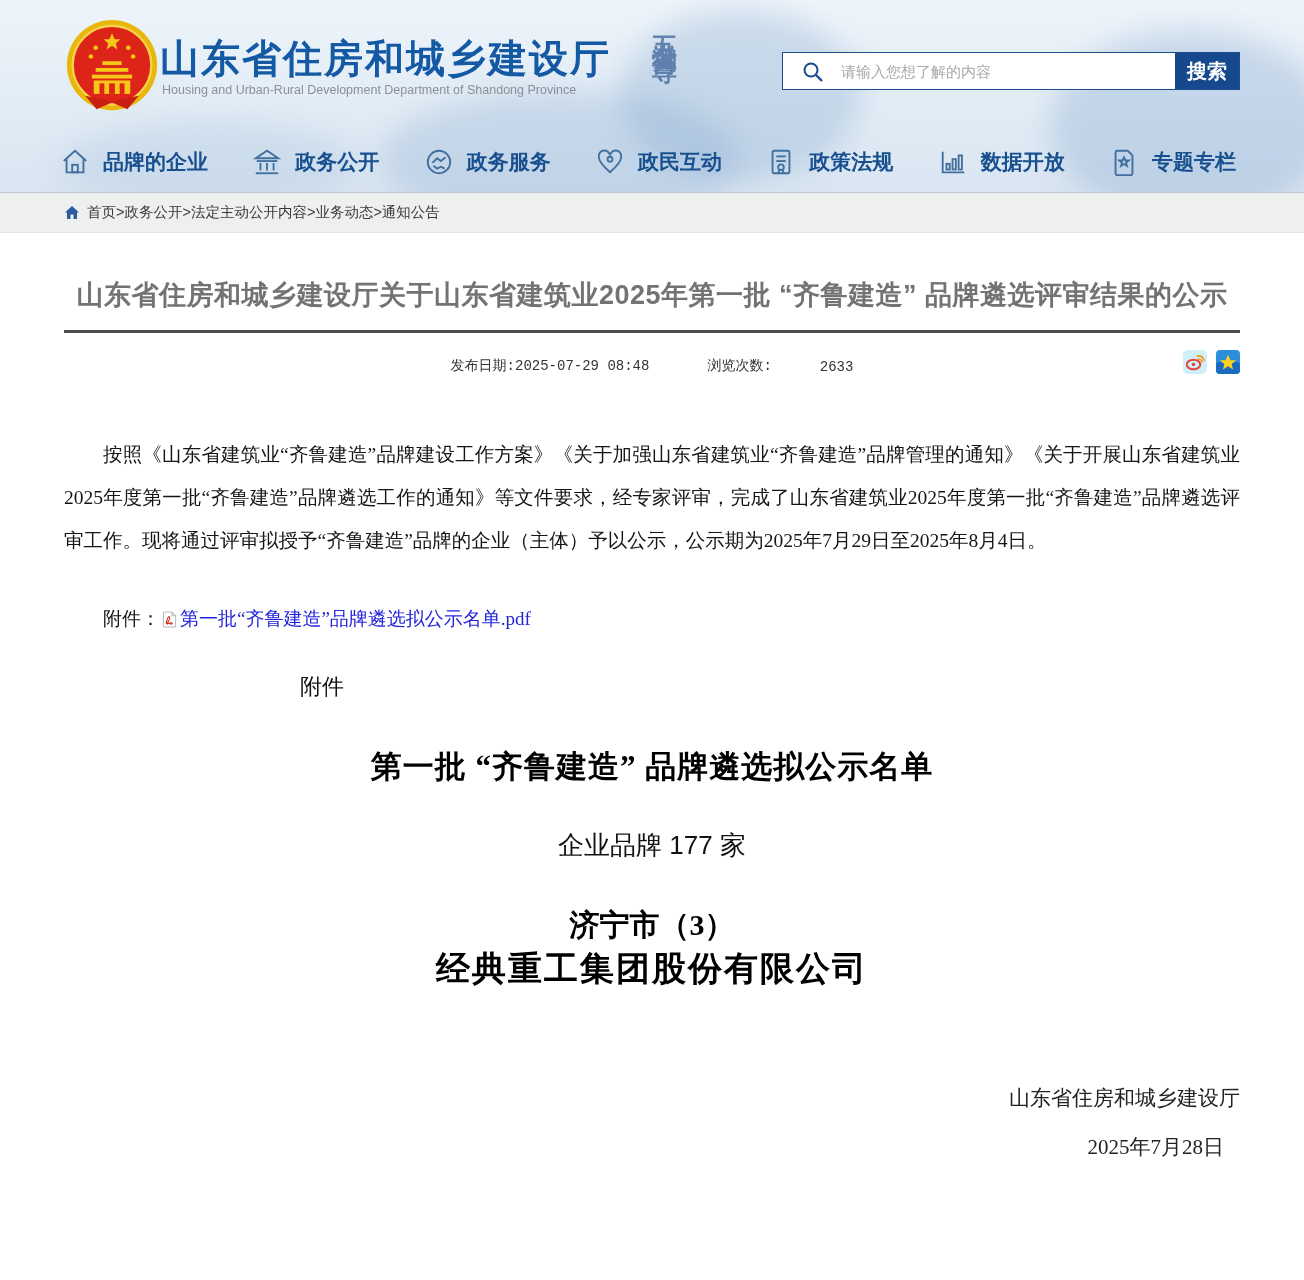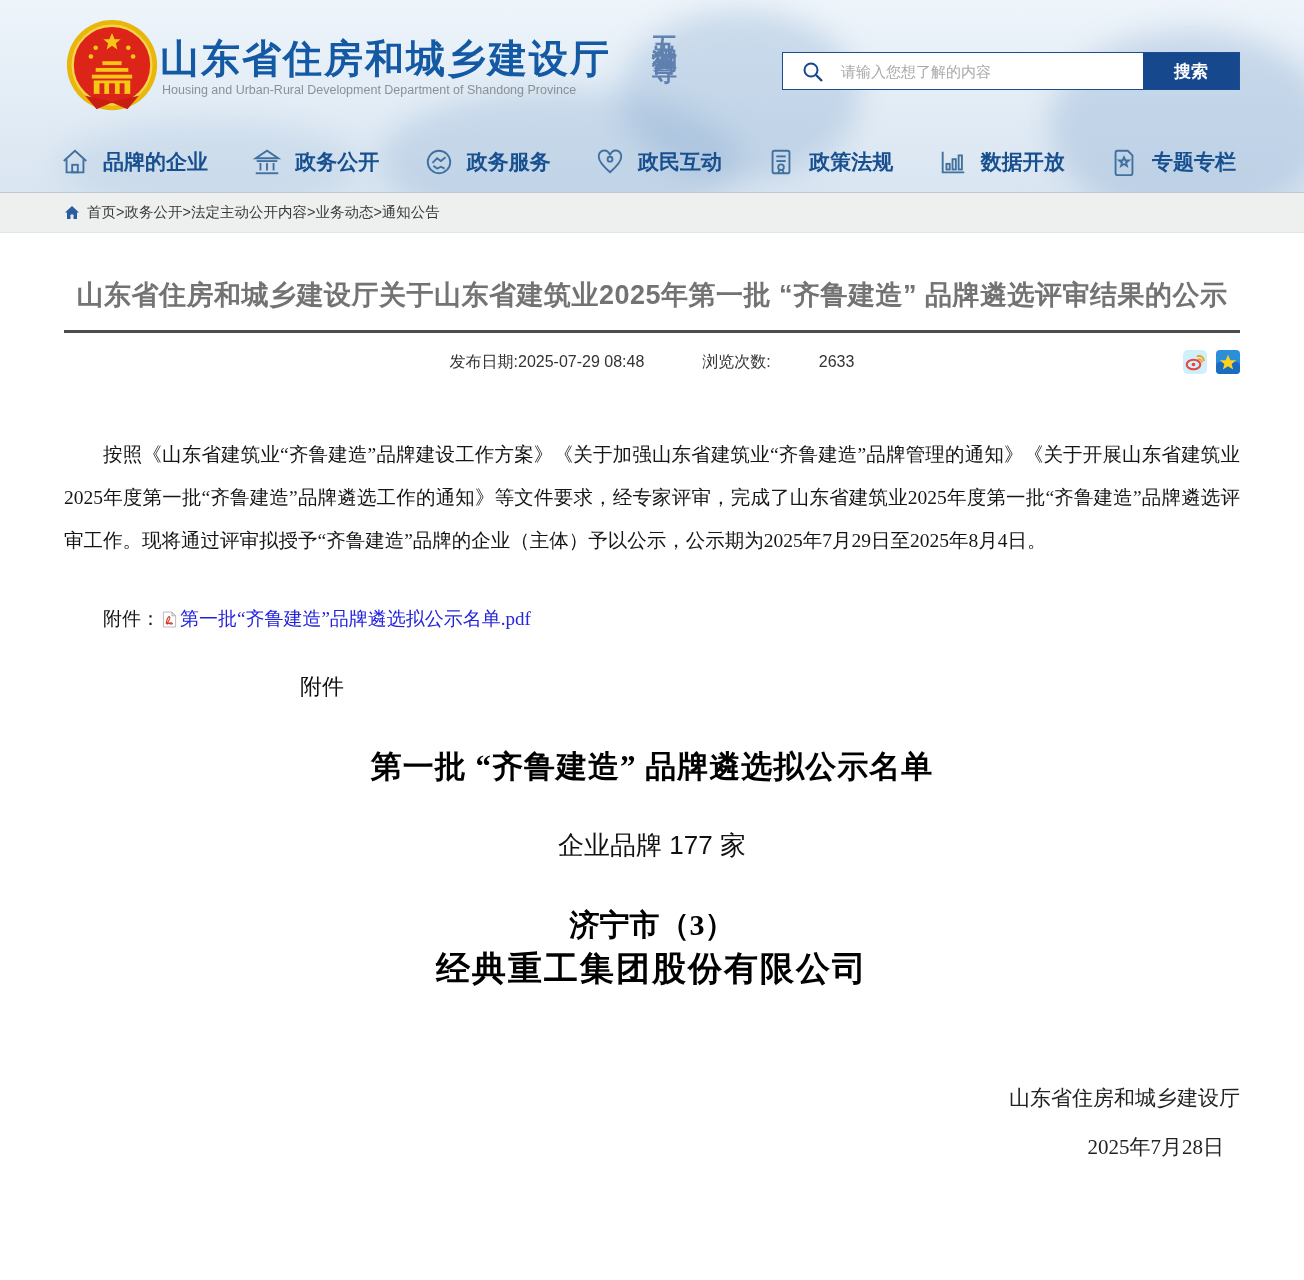--- a/index.html
+++ b/index.html
@@ -44,22 +44,22 @@
     display:flex; background:#fff; border:1px solid #1c4c8f;
   }
   .search .mag { position:absolute; left:18px; top:7px; width:24px; height:24px; }
   .search input {
     flex:1; border:none; outline:none; padding:0 10px 0 58px;
     font-size:15px; color:#333; background:transparent;
     font-family:"Liberation Sans", sans-serif;
   }
   .search input::placeholder { color:#a9a9a9; }
   .search button {
-    width:96px; border:none; background:#16488e; color:#fff;
-    font-size:17px; font-weight:bold; cursor:pointer;
+    width:64px; border:none; background:#16488e; color:#fff;
+    font-size:20px; font-weight:bold; cursor:pointer;
     font-family:Liberation Serif, serif;
   }
 
   .nav {
     position:absolute; left:60px; right:68px; top:138px; height:48px;
     display:flex; justify-content:space-between; align-items:center;
   }
   .nav-item { display:flex; align-items:center; gap:13px; cursor:pointer; }
   .nav-item .nicon { width:30px; height:30px; flex:0 0 auto; }
   .nav-item .nlabel { font-size:21px; font-weight:bold; color:#174f8f; white-space:nowrap; }
@@ -74,22 +74,22 @@
 
   
   .content { padding:0 64px; position:relative; }
   .article-title {
     margin-top:44px; text-align:center;
     font-size:27px; font-weight:bold; color:#737373; letter-spacing:.5px;
   }
   .title-rule { margin-top:17px; border:none; border-top:3px solid #4d4d4d; }
   .meta {
     margin-top:16px; height:26px; position:relative;
-    display:flex; justify-content:center; align-items:center;
-    font-size:16px; color:#333;
+    display:flex; justify-content:center; align-items:flex-end;
+    font-size:14px; color:#333;font-family:Liberation Mono, monospace;
   }
   .meta .views-label { margin-left:58px; }
   .meta .views-count { margin-left:48px; }
   .share { position:absolute; right:0; top:1px; display:flex; gap:9px; }
   .share .sicon { width:24px; height:24px; cursor:pointer; }
 
   .body-text {
     margin-top:58px;
     font-family:"Liberation Serif", serif;
     font-size:19.5px; color:#151515; line-height:43px; text-align:justify;

